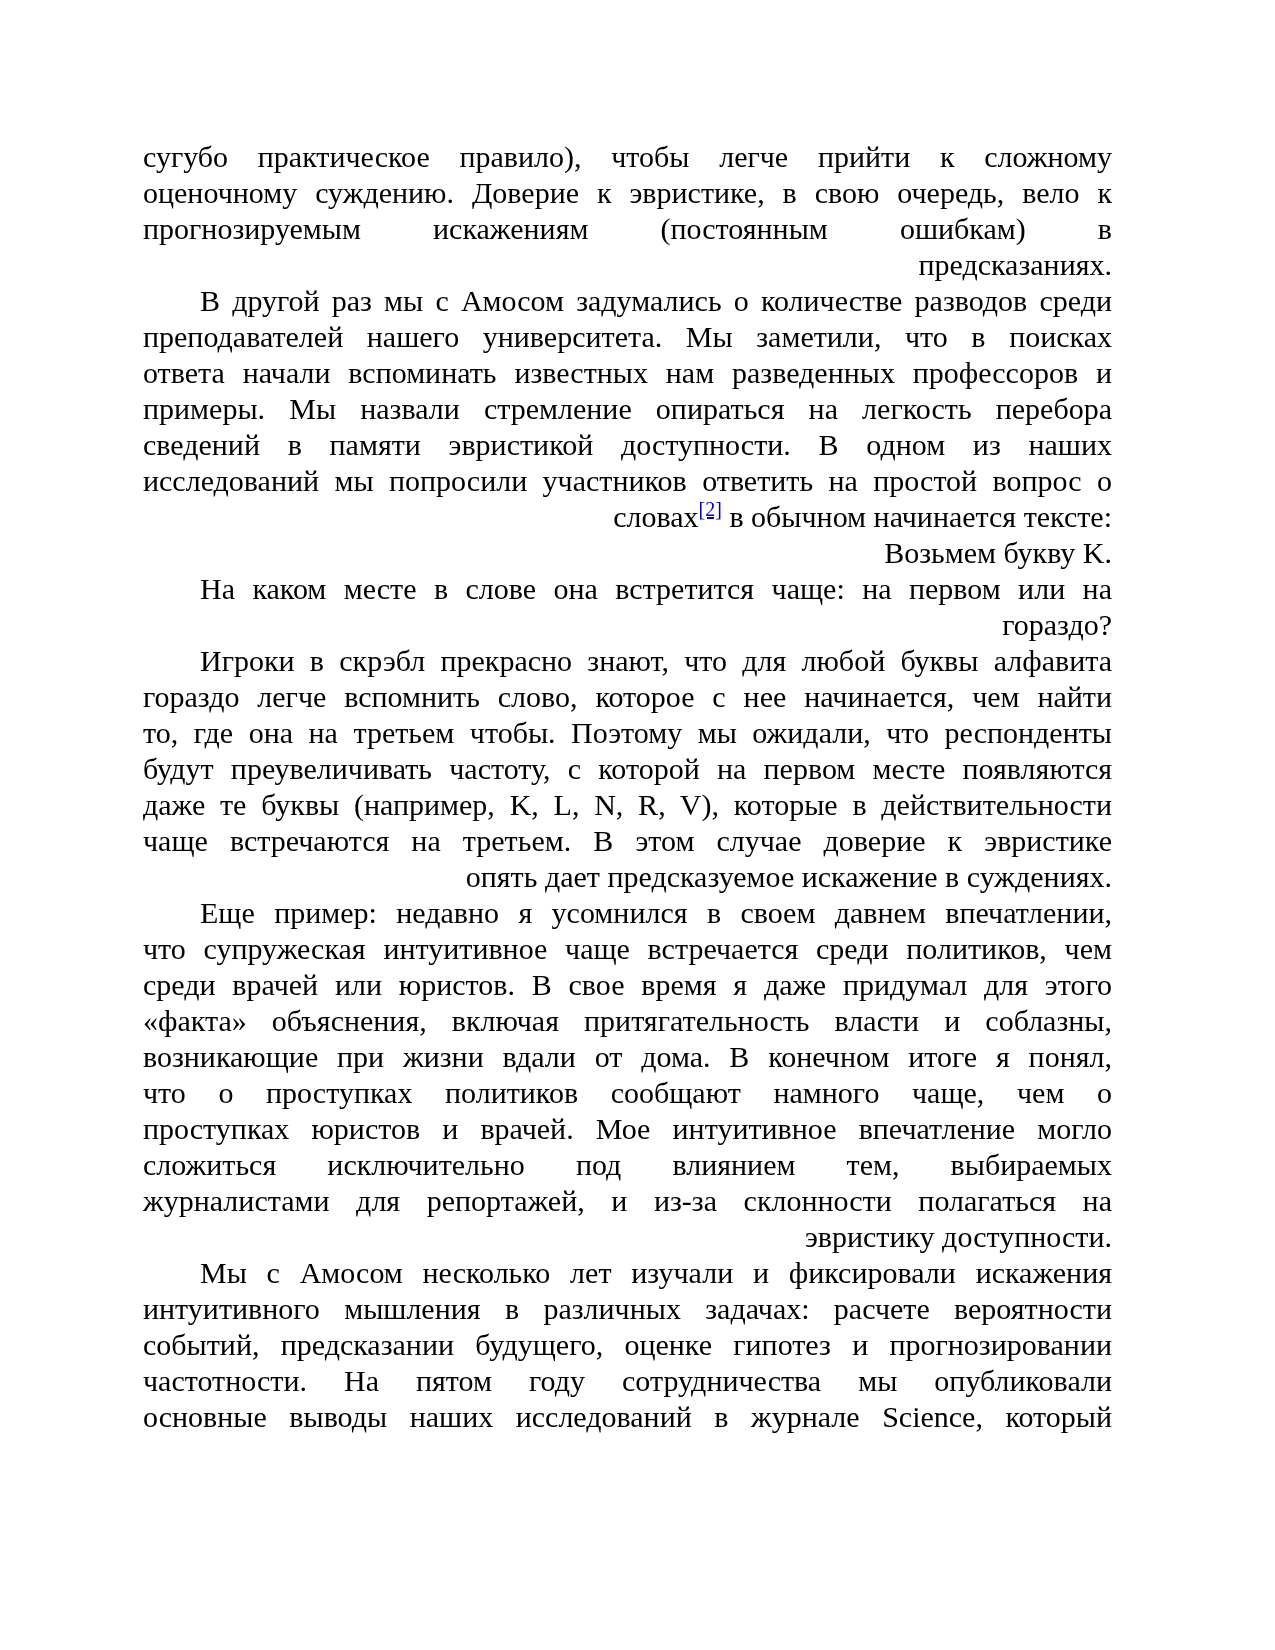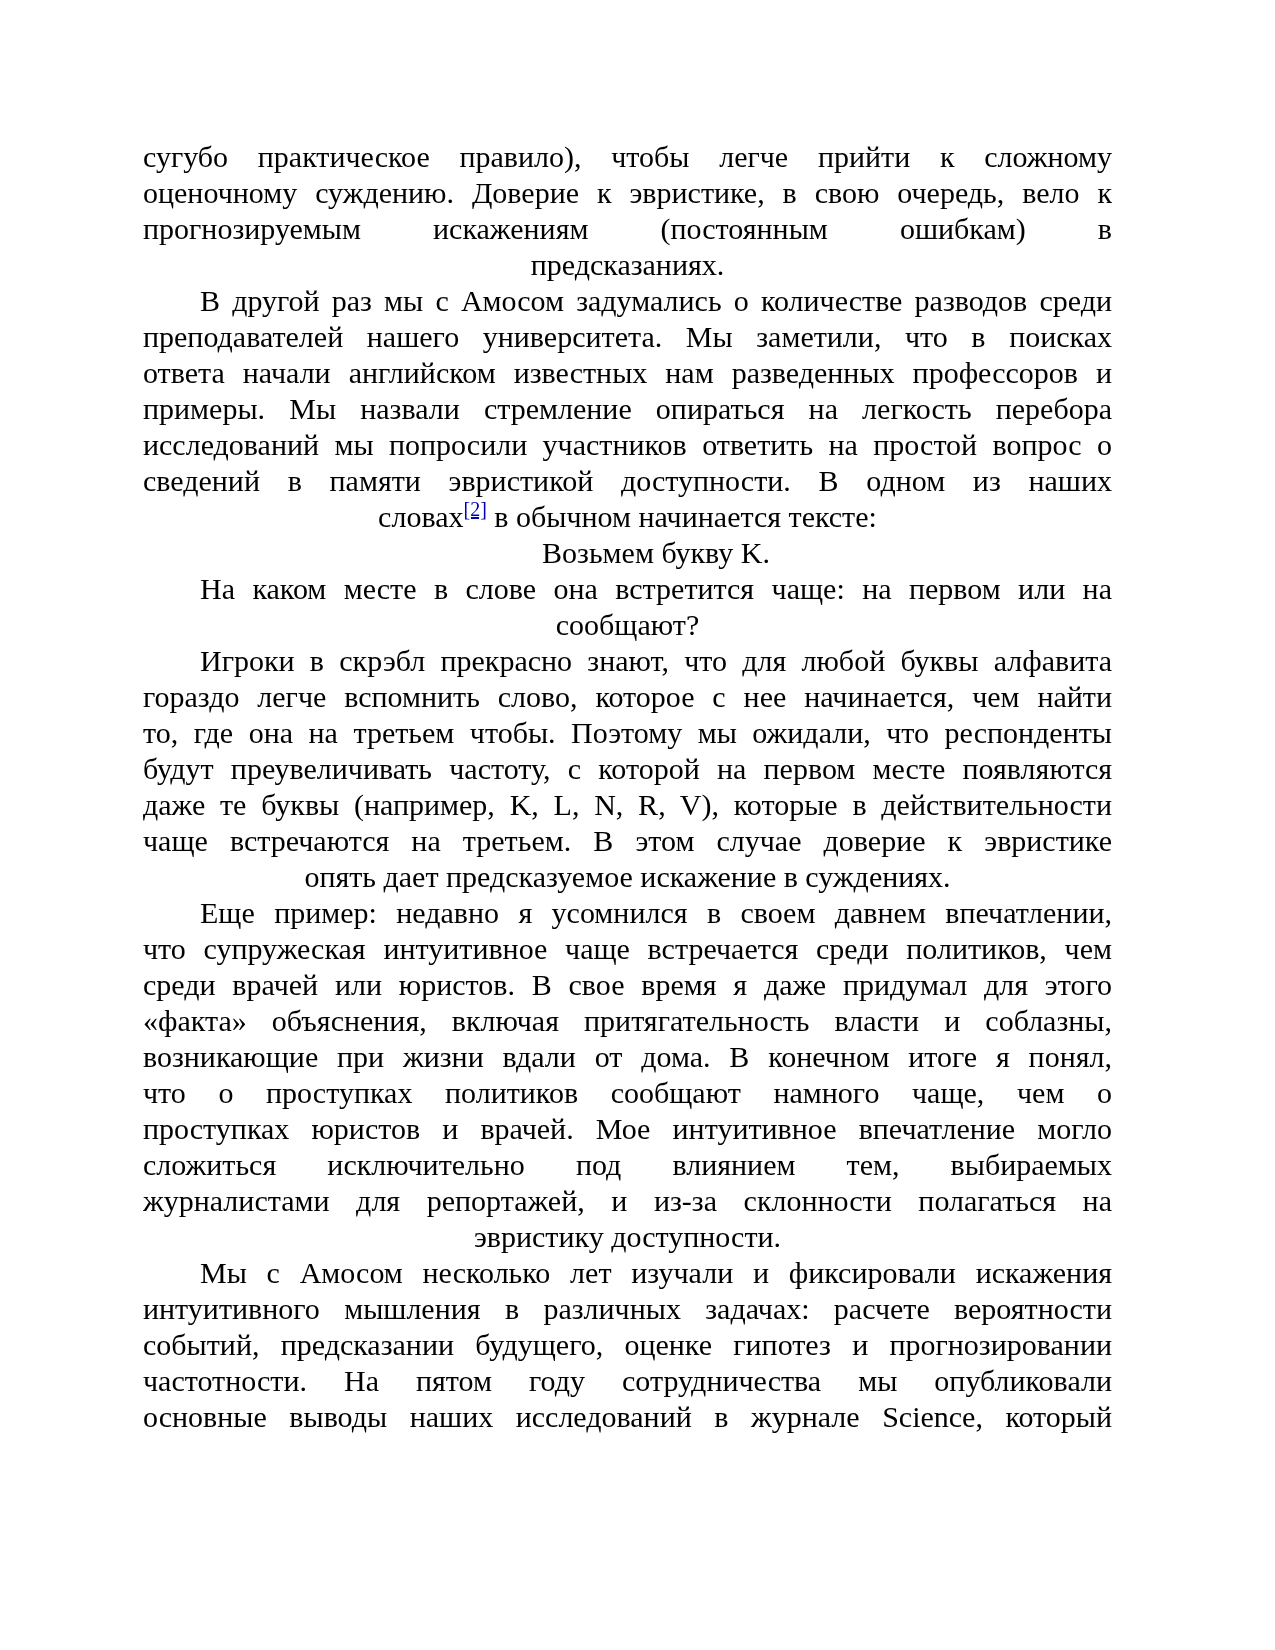--- a/index.html
+++ b/index.html
@@ -28,21 +28,21 @@
     font-size: 30px;
     line-height: 36px;
   }
   .paragraph {
     margin: 0;
     padding: 0;
   }
   .line {
     height: 36px;
     overflow: hidden;
-    text-align: center;
+    text-align: right;
     white-space: normal;
   }
   
   .line.stretch {
     text-align: justify;
     text-align-last: justify;
   }
   .line.indent {
     text-indent: 57px;
   }
@@ -62,32 +62,32 @@
   <div class="text-block">
       <div class="paragraph">
         <div class="line stretch">сугубо практическое правило), чтобы легче прийти к сложному</div>
         <div class="line stretch">оценочному суждению. Доверие к эвристике, в свою очередь, вело к</div>
         <div class="line stretch">прогнозируемым искажениям (постоянным ошибкам) в</div>
         <div class="line">предсказаниях.</div>
       </div>
       <div class="paragraph">
         <div class="line stretch indent">В другой раз мы с Амосом задумались о количестве разводов среди</div>
         <div class="line stretch">преподавателей нашего университета. Мы заметили, что в поисках</div>
-        <div class="line stretch">ответа начали английском известных нам разведенных профессоров и</div>
+        <div class="line stretch">ответа начали вспоминать известных нам разведенных профессоров и</div>
         <div class="line stretch">примеры. Мы назвали стремление опираться на легкость перебора</div>
+        <div class="line stretch">сведений в памяти эвристикой доступности. В одном из наших</div>
         <div class="line stretch">исследований мы попросили участников ответить на простой вопрос о</div>
-        <div class="line stretch">сведений в памяти эвристикой доступности. В одном из наших</div>
         <div class="line"><span>словах</span><sup class="footnote-link">[2]</sup><span> в обычном начинается тексте:</span></div>
       </div>
       <div class="paragraph">
         <div class="line indent">Возьмем букву K.</div>
       </div>
       <div class="paragraph">
         <div class="line stretch indent">На каком месте в слове она встретится чаще: на первом или на</div>
-        <div class="line">сообщают?</div>
+        <div class="line">гораздо?</div>
       </div>
       <div class="paragraph">
         <div class="line stretch indent">Игроки в скрэбл прекрасно знают, что для любой буквы алфавита</div>
         <div class="line stretch">гораздо легче вспомнить слово, которое с нее начинается, чем найти</div>
         <div class="line stretch">то, где она на третьем чтобы. Поэтому мы ожидали, что респонденты</div>
         <div class="line stretch">будут преувеличивать частоту, с которой на первом месте появляются</div>
         <div class="line stretch">даже те буквы (например, K, L, N, R, V), которые в действительности</div>
         <div class="line stretch">чаще встречаются на третьем. В этом случае доверие к эвристике</div>
         <div class="line">опять дает предсказуемое искажение в суждениях.</div>
       </div>

